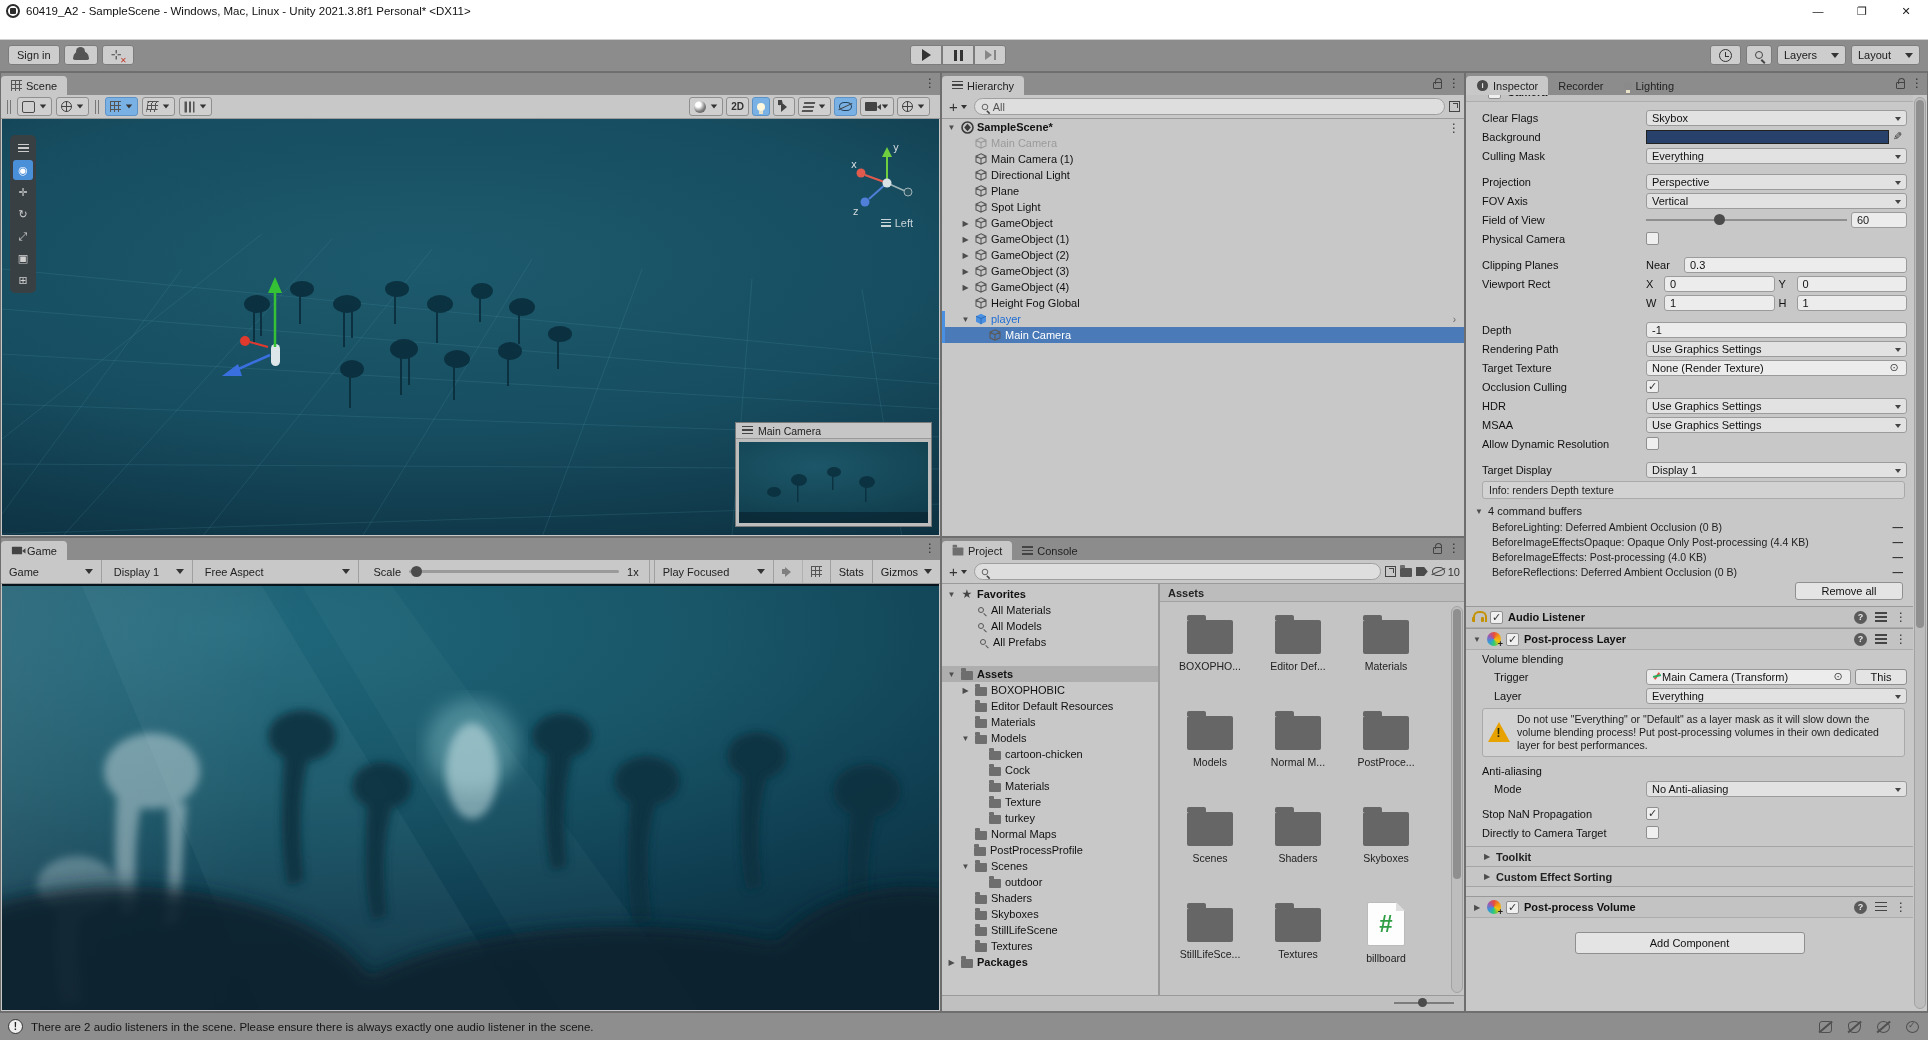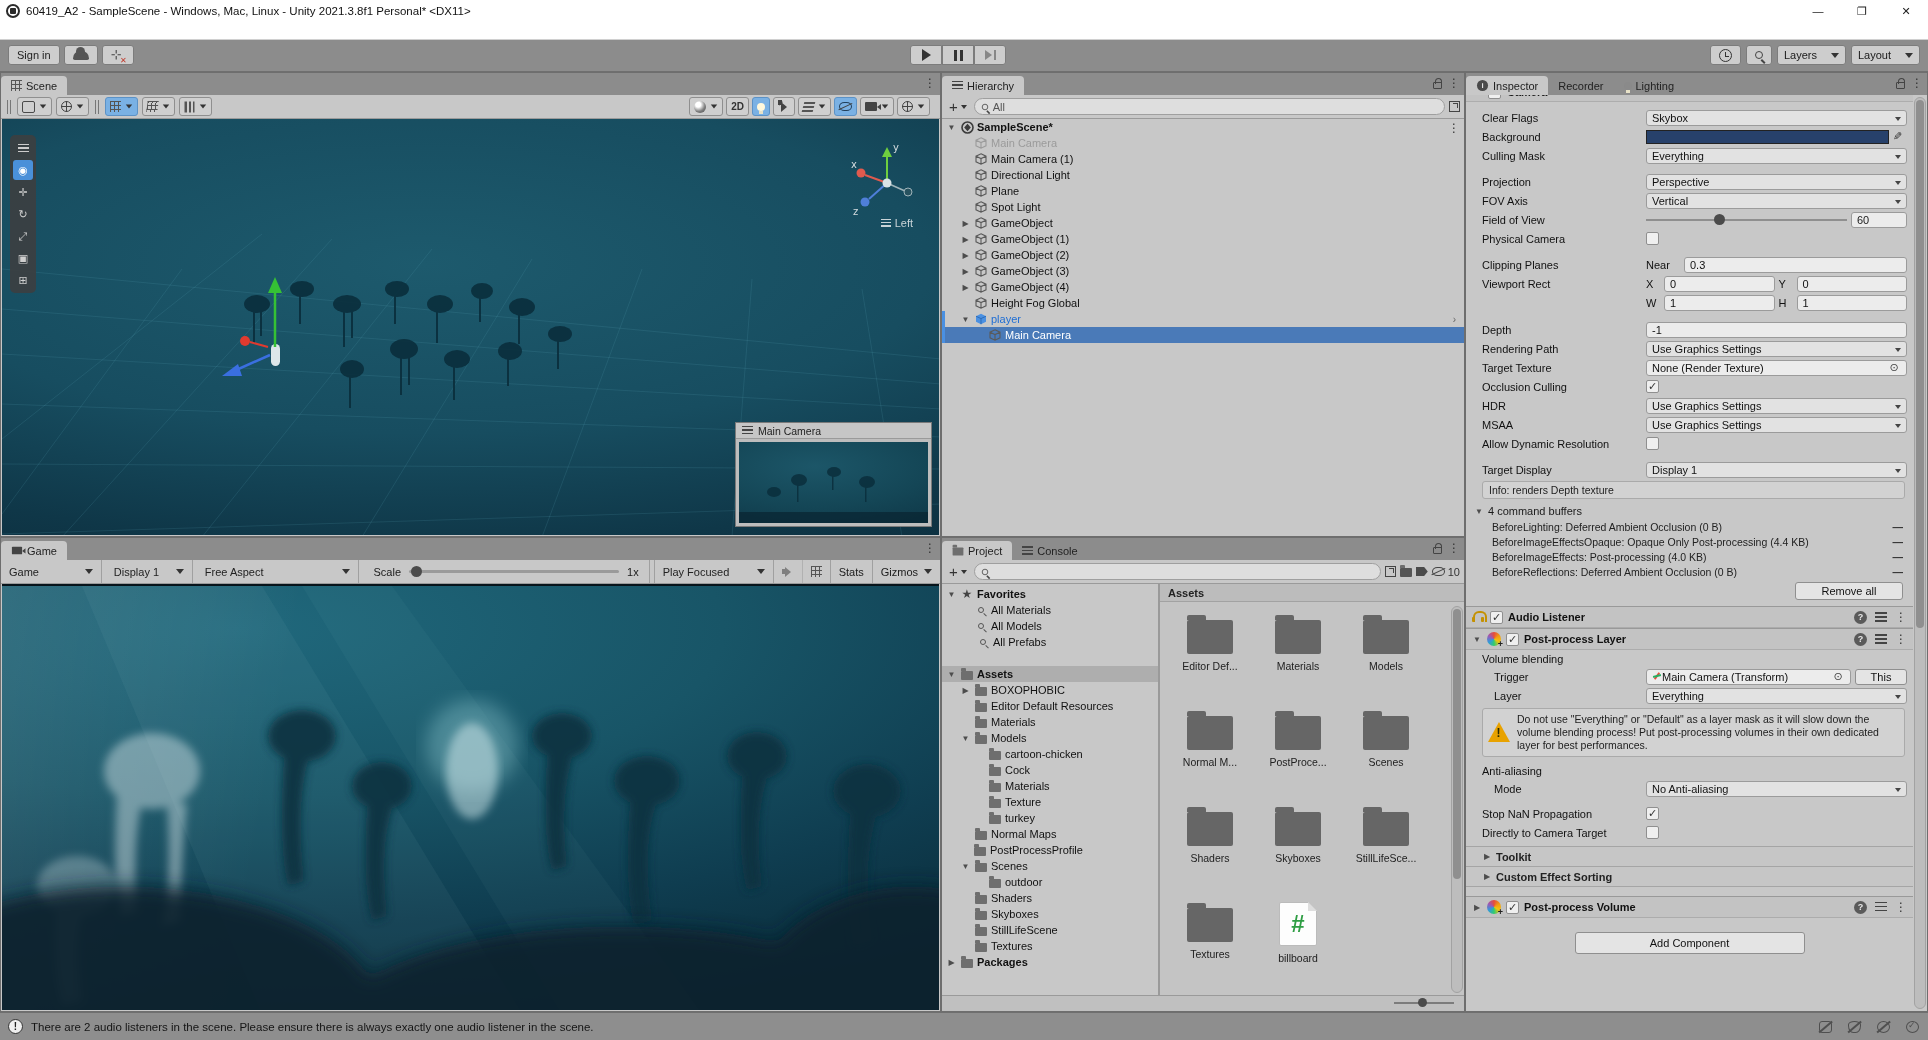--- a/index.html
+++ b/index.html
@@ -1011,20 +1011,25 @@
           <span class="ric ic-folder">
             <span class="fold"></span>
           </span>
           <span class="lbl">Packages</span>
         </div>
     </div>
     <div class="splitter"></div>
     <div class="gridpane">
       <div class="grid-header">Assets</div>
       <div class="asset-grid">
+        <div class="gitem icon-folder">
+            <span class="gic gic-folder bigfolder"></span>
+
+            <span class="glabel">BOXOPHO...</span>
+          </div>
           <div class="gitem icon-folder">
             <span class="gic gic-folder bigfolder"></span>
 
             <span class="glabel">Editor Def...</span>
           </div>
           <div class="gitem icon-folder">
             <span class="gic gic-folder bigfolder"></span>
 
             <span class="glabel">Materials</span>
           </div>

